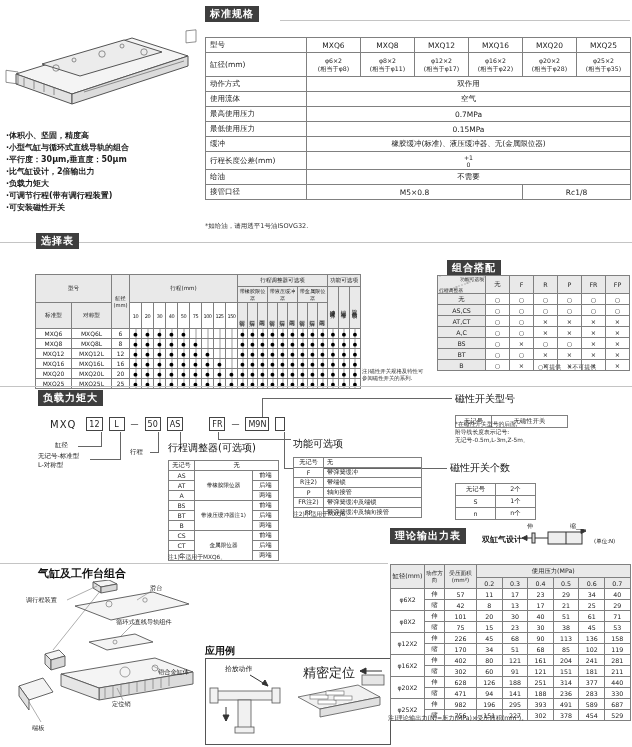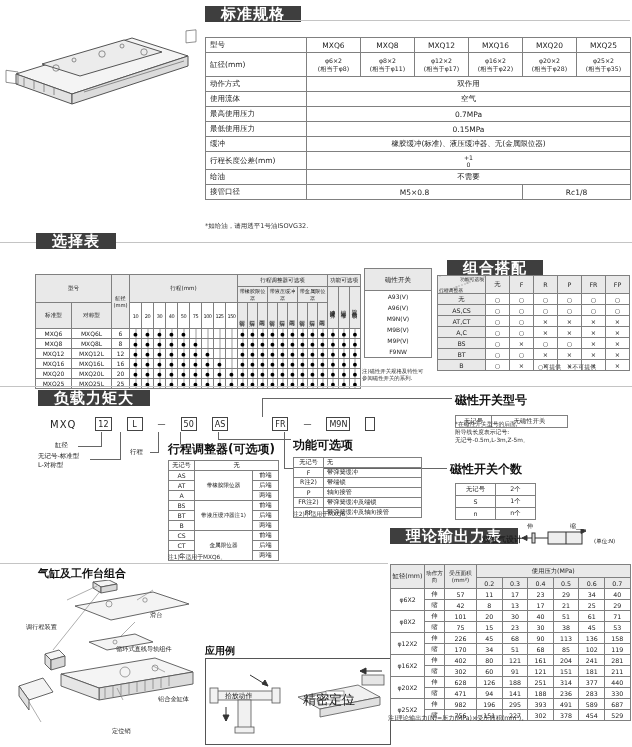--- a/index.html
+++ b/index.html
@@ -1,19 +1,19 @@
 <!DOCTYPE html>
 <html><head>
 <meta charset="utf-8">
 <style>
   * { margin:0; padding:0; box-sizing:border-box; }
   body { font-family:"DejaVu Sans","Liberation Sans",sans-serif; background:#fff; color:#1c1c1c; }
   #page { position:relative; width:632px; height:747px; background:#ffffff; overflow:hidden; }
   .abs { position:absolute; }
-  .badge { position:absolute; background:#3e3e3e; color:#fff; font-weight:bold; font-size:15px; line-height:16px; padding:0 16px; letter-spacing:1px; }
+  .badge { position:absolute; background:#3e3e3e; color:#fff; font-weight:bold; font-size:10px; line-height:16px; padding:0 5px; letter-spacing:1px; }
   .hr { position:absolute; height:1px; background:#c4c4c4; }
   .ln { position:absolute; background:#666; }
   table { border-collapse:collapse; table-layout:fixed;margin-top:10px; }
   th,td { border:1px solid #808080; text-align:center; vertical-align:middle; padding:0 1px; color:#222; overflow:hidden; }
   th { background:#e9e9e9; font-weight:normal; }
 
   
   #spec-table { position:absolute; left:205px; top:27px; width:425px; font-size:7.5px; }
   #spec-table td.sl { text-align:left; padding-left:4px; background:#fff; }
   #spec-table tr { height:15px; }
@@ -41,43 +41,43 @@
 
   
   #combo-table { position:absolute; left:437px; top:265px; width:192px; font-size:6.3px; }
   #combo-table tr { height:11px; } #combo-table tr.hd { height:18px; }
   #combo-table .cl { background:#e9e9e9; }
   .diag { position:relative; background:#e9e9e9; background-image:linear-gradient(to bottom right,transparent 49.4%,#808080 49.4%,#808080 50.6%,transparent 50.6%); }
   .diag .dt { position:absolute; top:0; right:1px; font-size:4.8px; }
   .diag .db { position:absolute; bottom:0; left:1px; font-size:4.8px; }
 
   
-  .mc-row { position:absolute; left:50px; top:417px; display:flex; align-items:center; gap:15px; }
+  .mc-row { position:absolute; left:50px; top:417px; display:flex; align-items:center; gap:6px; }
   .mc-prefix { font-size:10px; letter-spacing:1px; margin-right:4px; }
   .mc-box { display:inline-block; border:1px solid #444; min-width:16px; height:14px; line-height:13px; font-size:8px; text-align:center; padding:0 2px; background:#fff; }
   .mc-box.tiny { min-width:10px; padding:0; }
   .mc-dash { font-size:8px; }
   .mc-gap { width:14px; }
   .mclabel { position:absolute; font-size:6.5px; color:#222; }
-  .mchead { position:absolute; font-size:12px; font-weight:bold; color:#111; }
+  .mchead { position:absolute; font-size:10px; font-weight:normal; color:#111; }
   .opt-t { font-size:6.2px; }
   .opt-t td { padding:0 2px; }
   .opt-t tr { height:10px; }
   .opt-t .c1 { width:26px; background:#fff; }
   .opt-t .gn { font-size:5.6px; }
   #adj-table { position:absolute; left:168px; top:450px; width:110px; }
   #func-table { position:absolute; left:293px; top:447px; width:128px; }
   #swm-table { position:absolute; left:455px; top:405px; width:112px; font-size:6.3px; }
   #swm-table tr { height:12px; }
   #swq-table { position:absolute; left:455px; top:473px; width:80px; font-size:6.3px; }
   #swq-table tr { height:12px; }
 
   
   .sec-title { position:absolute; font-size:11px; font-weight:bold; color:#111; }
-  .dlabel { position:absolute; font-size:6.2px; color:#222; white-space:nowrap;margin-top:27px; }
+  .dlabel { position:absolute; font-size:6.2px; color:#222; white-space:nowrap; }
   #app-box { position:absolute; left:205px; top:658px; width:186px; height:87px; border:1px solid #555; background:#fff; }
 
   
   #out-table { position:absolute; left:390px; top:554px; width:240px; font-size:6.3px; }
   #out-table tr { height:11px; } #out-table tr.h1 { height:13px; }
   #out-table .wrap { font-size:5.6px; line-height:1.15; white-space:normal; }
   #out-table .boreCell { font-size:6.2px; background:#fff; }
   .small-lab { position:absolute; font-size:6px; color:#222; }
   svg { display:block; }
 </style>
@@ -102,20 +102,29 @@
       <line x1="20" y1="66" x2="20" y2="74"></line>
         <line x1="30" y1="69" x2="30" y2="77"></line>
       <line x1="40" y1="72" x2="40" y2="80"></line>
         <line x1="50" y1="75" x2="50" y2="83"></line>
       <line x1="80" y1="80" x2="180" y2="49"></line>
       <rect x="2" y="58" width="12" height="12" transform="skewY(8)"></rect>
       <rect x="182" y="38" width="10" height="12" transform="skewY(-6)"></rect>
     </g>
   </svg>
 
+  <div class="abs" style="left:6px;top:130px;font-size:8px;font-weight:600;line-height:12px">
+    <div>·体积小、坚固，精度高</div>
+    <div>·小型气缸与循环式直线导轨的组合</div>
+    <div>·平行度：30μm,垂直度：50μm</div>
+    <div>·比气缸设计，2倍输出力</div>
+    <div>·负载力矩大</div>
+    <div>·可调节行程(带有调行程装置)</div>
+    <div>·可安装磁性开关</div>
+  </div>
 
   <div class="badge" style="left:205px;top:6px">标准规格</div>
   <div class="hr" style="left:280px;top:20px;width:350px"></div>
 
   <table id="spec-table">
     <colgroup>
         <col style="width:101px">
         <col span="6" style="width:54px">
       </colgroup>
     <tbody>
@@ -396,31 +405,20 @@
           <td class="dc">●</td>
           <td class="dc">●</td>
           <td class="dc">●</td>
           <td class="dc">●</td>
           <td class="dc">●</td>
           <td class="dc">●</td>
           <td class="dc">●</td>
         </tr>
       </tbody>
     </table>
-  <div id="sw-box">
-    <div id="sw-head">磁性开关</div>
-    <div id="sw-list">
-        <div class="swi">A93(V)</div>
-        <div class="swi">A96(V)</div>
-        <div class="swi">M9N(V)</div>
-        <div class="swi">M9B(V)</div>
-        <div class="swi">M9P(V)</div>
-        <div class="swi">F9NW</div>
-      </div>
-  </div>
   <div class="note" style="left:362px;top:368px;font-size:5.4px;line-height:1.3">
     <div>注)磁性开关规格及特性可</div>
       <div>参阅磁性开关的系列.</div>
   </div>
 
   <div class="badge" style="left:447px;top:260px">组合搭配</div>
   <table id="combo-table">
       <colgroup>
         <col style="width:48px">
         <col style="width:24px">

